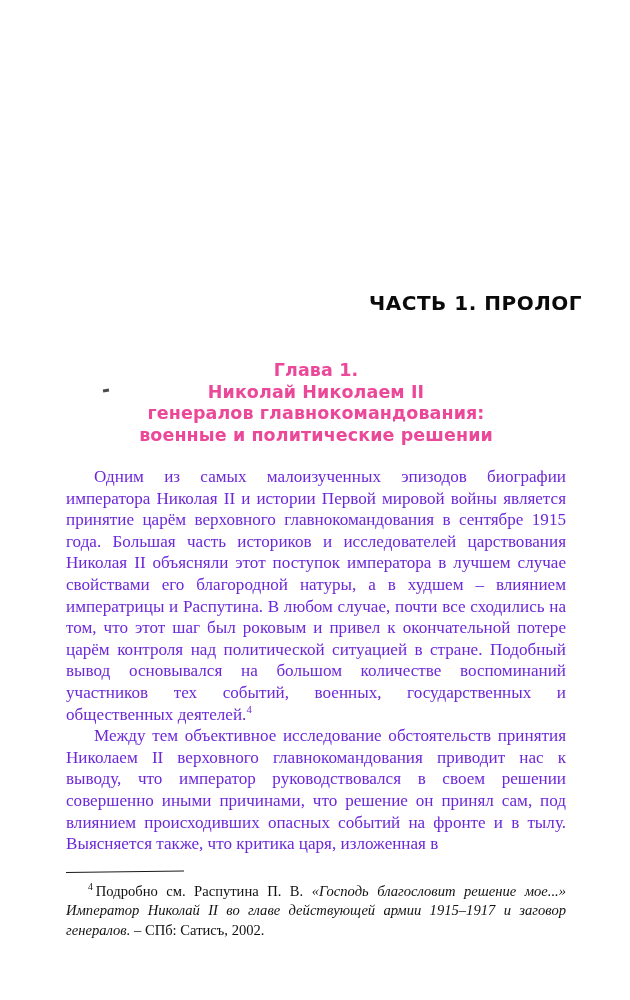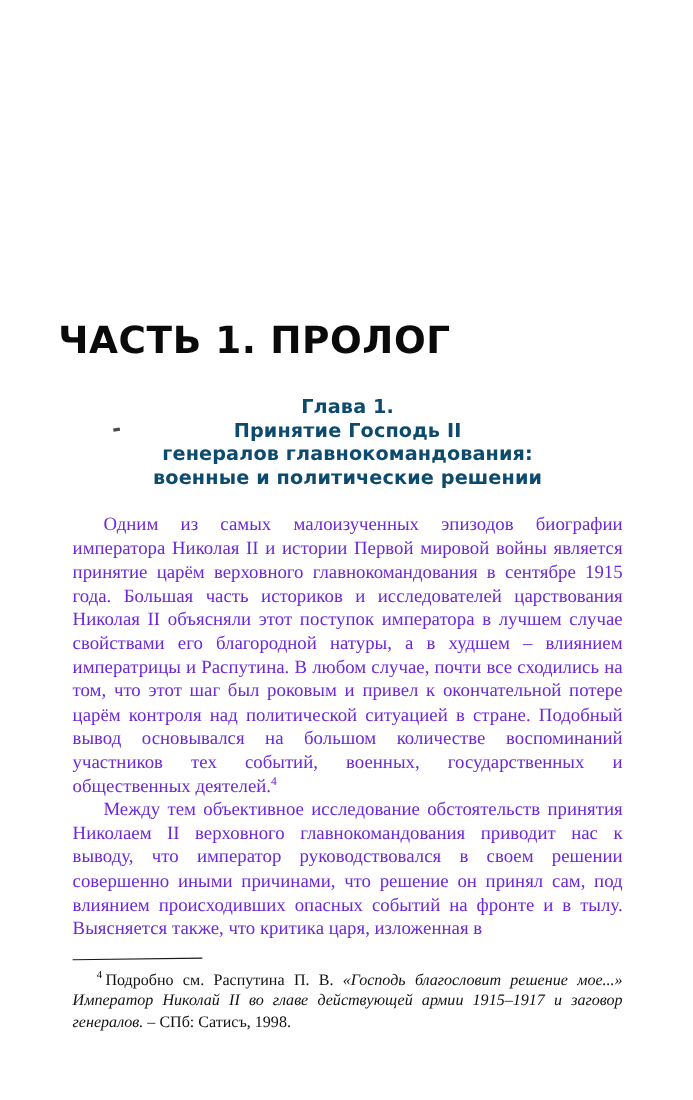--- a/index.html
+++ b/index.html
@@ -23,45 +23,45 @@
     left: 0;
     top: 0;
     width: 630px;
     height: 1000px;
     background: #ffffff;
   }
 
   
   .part-title {
     position: absolute;
-    left: 53px;
+    left: 82px;
     top: 292px;
     width: 500px;
-    text-align: left;
+    text-align: right;
     font-family: "DejaVu Sans", "Liberation Sans", sans-serif;
     font-weight: bold;
-    font-size: 34px;
+    font-size: 20px;
     letter-spacing: 0.5px;
     line-height: 1.1;
     color: #0a0a0a;
   }
 
   
   .chapter-heading {
     position: absolute;
     left: 66px;
     top: 360px;
     width: 500px;
     text-align: center;
     font-family: "DejaVu Sans", "Liberation Sans", sans-serif;
     font-weight: bold;
     font-size: 17.5px;
     line-height: 21.5px;
     letter-spacing: 0.1px;
-    color: #0c4a6e;
+    color: #ec4899;
   }
   .chapter-heading .hl {
     display: block;
     white-space: nowrap;
   }
 
   
   .scan-speck {
     position: absolute;
     left: 103px;
@@ -133,31 +133,31 @@
 </style>
 </head>
 <body>
 
 <div class="page">
 
   <div class="part-title">ЧАСТЬ 1. ПРОЛОГ</div>
 
   <div class="chapter-heading">
     <span class="hl">Глава 1.</span>
-    <span class="hl">Принятие Господь II</span>
+    <span class="hl">Николай Николаем II</span>
     <span class="hl">генералов главнокомандования:</span>
     <span class="hl">военные и политические решении</span>
   </div>
 
   <div class="scan-speck"></div>
 
   <div class="body-text">
     <p><span>Одним из самых малоизученных эпизодов биографии императора Николая II и истории Первой мировой войны является принятие царём верховного главнокомандования в сентябре 1915 года. Большая часть историков и исследователей царствования Николая II объясняли этот поступок императора в лучшем случае свойствами его благородной натуры, а в худшем – влиянием императрицы и Распутина. В любом случае, почти все сходились на том, что этот шаг был роковым и привел к окончательной потере царём контроля над политической ситуацией в стране. Подобный вывод основывался на большом количестве воспоминаний участников тех событий, военных, государственных и общественных деятелей.</span><span class="fnref">4</span></p>
     <p>Между тем объективное исследование обстоятельств принятия Николаем II верховного главнокомандования приводит нас к выводу, что император руководствовался в своем решении совершенно иными причинами, что решение он принял сам, под влиянием происходивших опасных событий на фронте и в тылу. Выясняется также, что критика царя, изложенная в</p>
   </div>
 
   <div class="footnote-rule"></div>
 
   <div class="footnote">
-    <p><span class="fnum">4</span><span>Подробно см. Распутина П. В. </span><span class="ital">«Господь благословит решение мое...» Император Николай II во главе действующей армии 1915–1917 и заговор генералов.</span><span> – СПб: Сатисъ, 1998.</span></p>
+    <p><span class="fnum">4</span><span>Подробно см. Распутина П. В. </span><span class="ital">«Господь благословит решение мое...» Император Николай II во главе действующей армии 1915–1917 и заговор генералов.</span><span> – СПб: Сатисъ, 2002.</span></p>
   </div>
 
 </div>
 
 </body></html>

